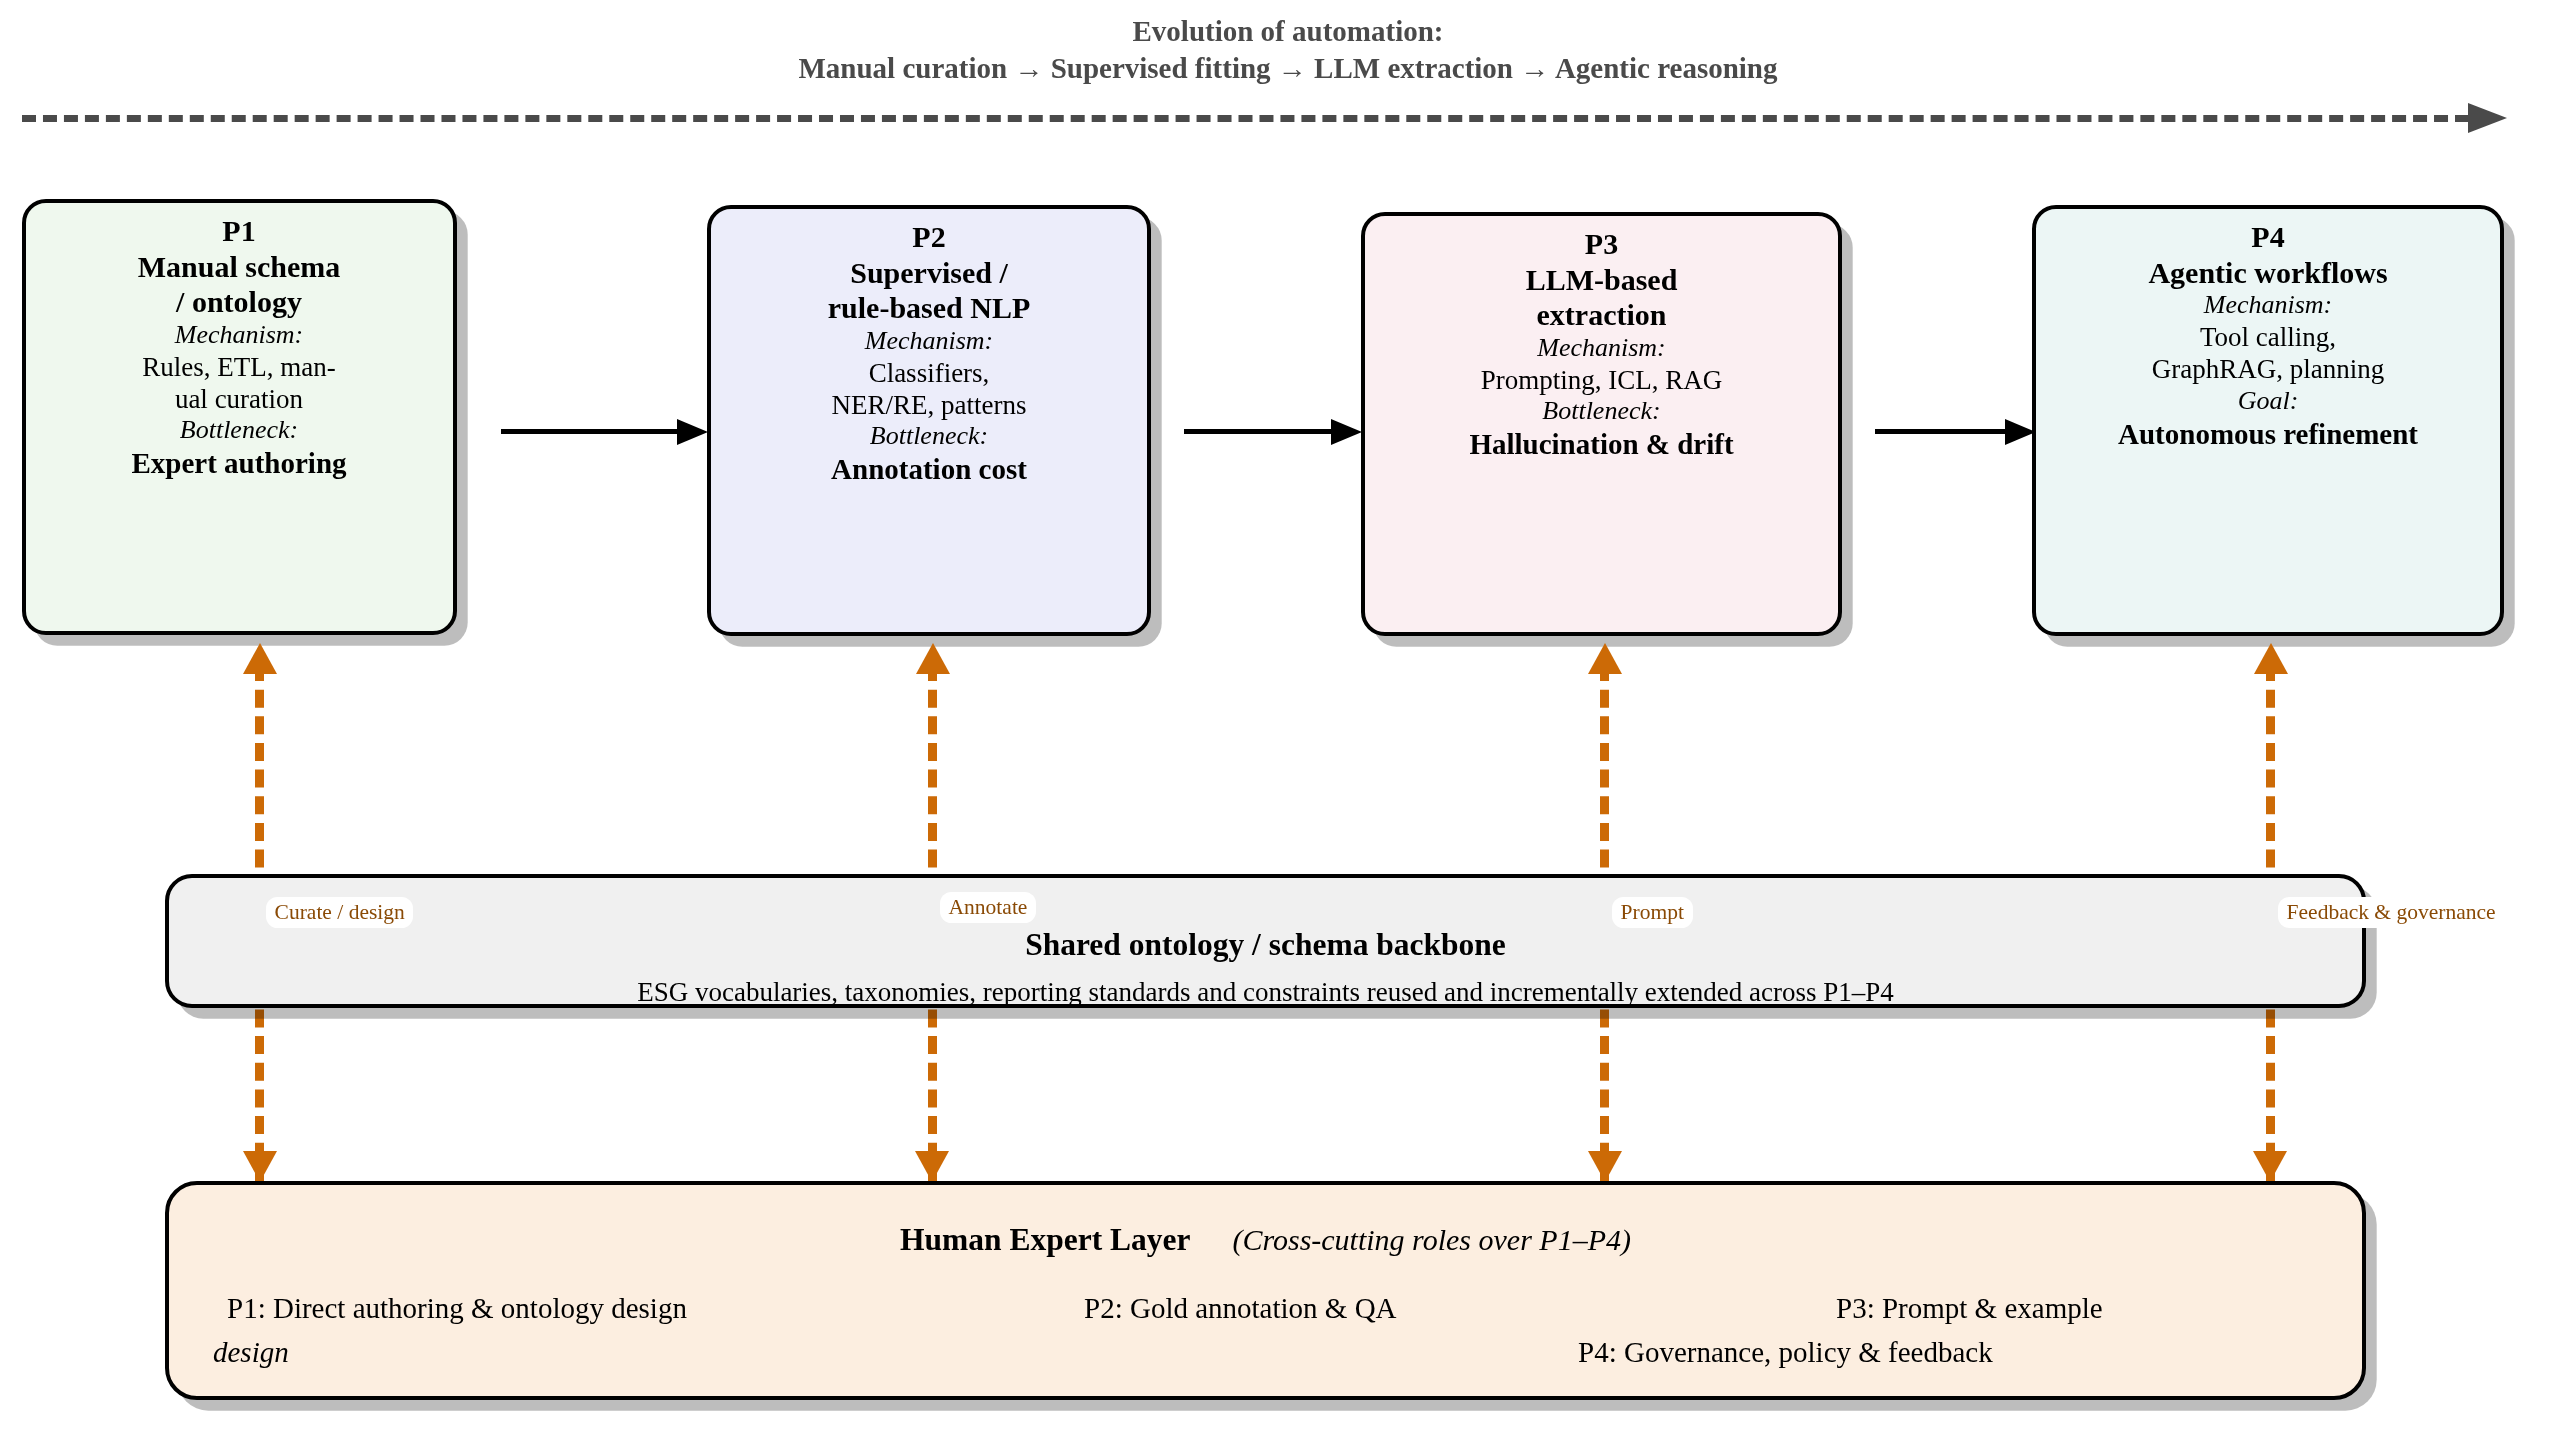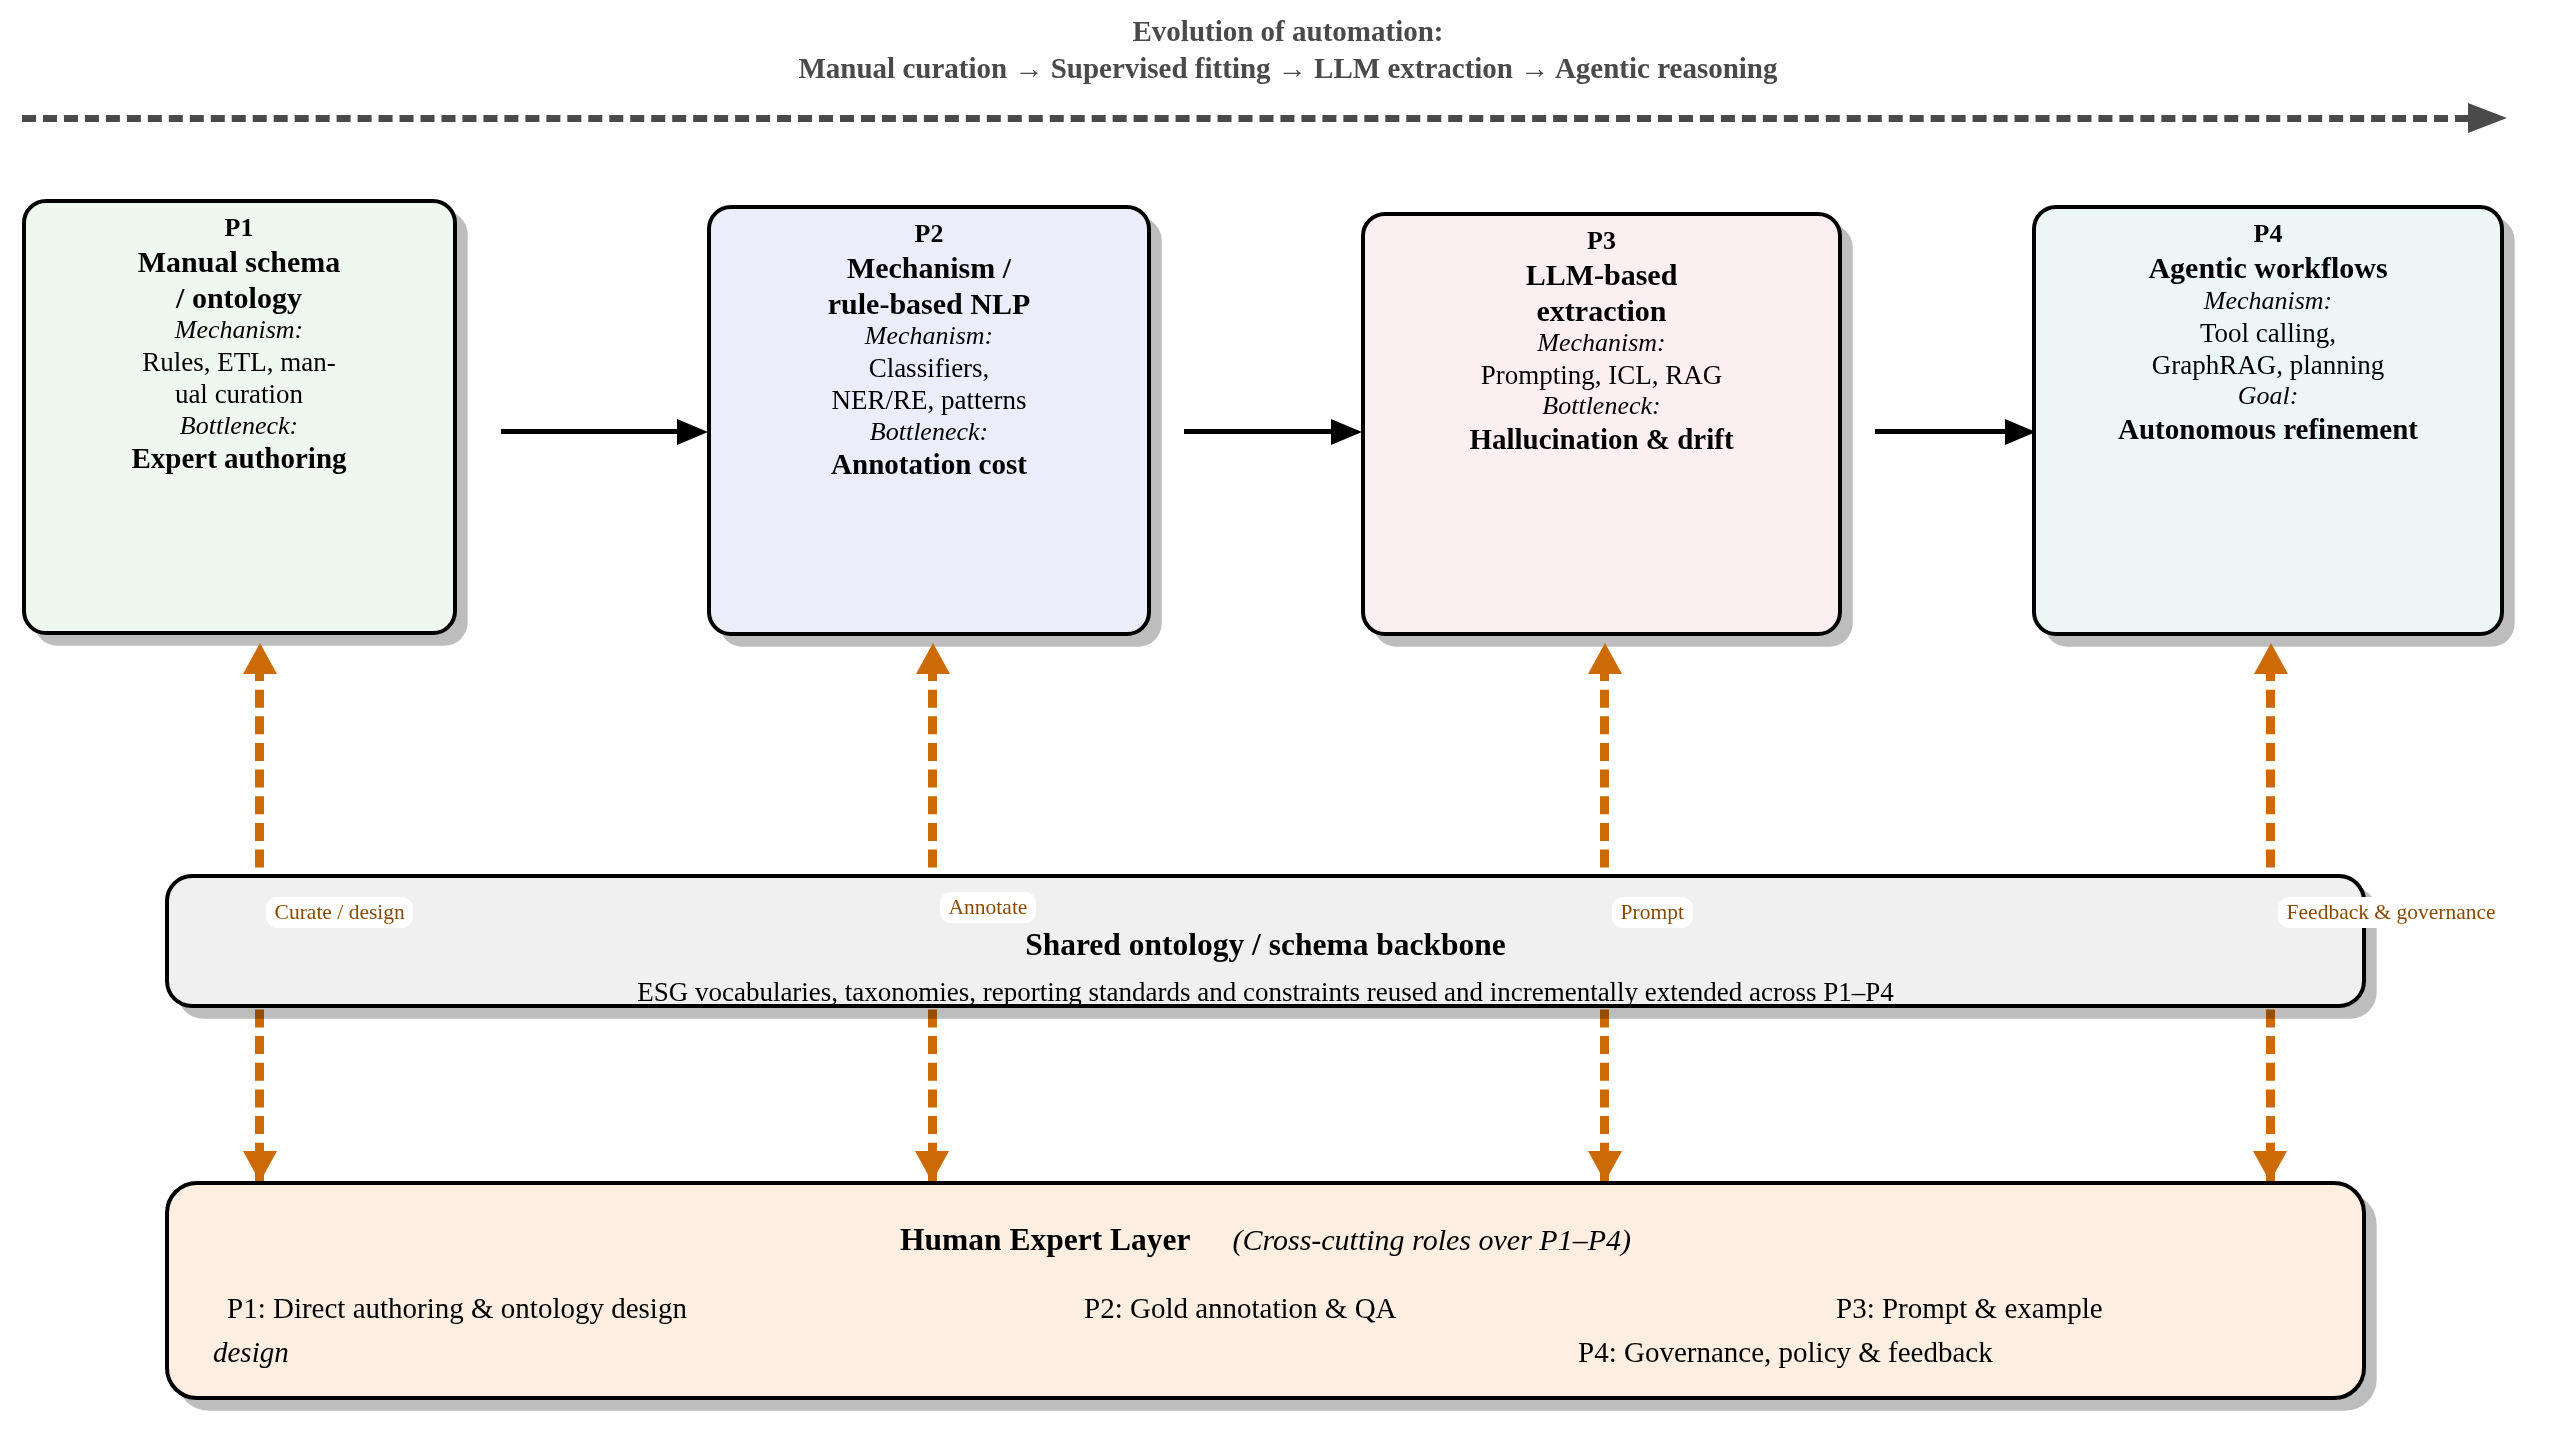--- a/index.html
+++ b/index.html
@@ -37,21 +37,21 @@
     position:absolute;
     border:4.3px solid #000000;
     border-radius:24px;
     box-sizing:border-box;
     box-shadow:11.4px 11.4px 0 -0.7px rgba(0,0,0,0.26);
     text-align:center;
     padding:10px 14.3px 7.2px 14.3px;
     line-height:1.19;
     overflow:visible;
   }
-  .phase-box .pid{font-size:26px;font-weight:bold;display:block;}
+  .phase-box .pid{font-size:30px;font-weight:bold;display:block;}
   .phase-box .ptitle{font-size:30px;font-weight:bold;display:block;}
   .phase-box .lbl{font-size:26px;font-style:italic;display:block;}
   .phase-box .val{font-size:27px;display:block;}
   .phase-box .bneck{font-size:29px;font-weight:bold;display:block;}
 
   #phase-p1{left:21.5px;  top:199px; width:435px; height:436px; background:#eff8ee;}
   #phase-p2{left:707px; top:205px; width:444px; height:431px; background:#ecedfa;}
   #phase-p3{left:1361px;top:212px; width:481px; height:424px; background:#fbeff2;}
   #phase-p4{left:2032px;top:205px; width:472px; height:431px; background:#ecf6f5;}
 
@@ -167,21 +167,21 @@
   <span class="ptitle">/ ontology</span>
   <span class="lbl">Mechanism:</span>
   <span class="val">Rules, ETL, man-</span>
   <span class="val">ual curation</span>
   <span class="lbl">Bottleneck:</span>
   <span class="bneck">Expert authoring</span>
 </div>
 
 <div class="phase-box" id="phase-p2">
   <span class="pid">P2</span>
-  <span class="ptitle">Mechanism /</span>
+  <span class="ptitle">Supervised /</span>
   <span class="ptitle">rule-based NLP</span>
   <span class="lbl">Mechanism:</span>
   <span class="val">Classifiers,</span>
   <span class="val">NER/RE, patterns</span>
   <span class="lbl">Bottleneck:</span>
   <span class="bneck">Annotation cost</span>
 </div>
 
 <div class="phase-box" id="phase-p3">
   <span class="pid">P3</span>

